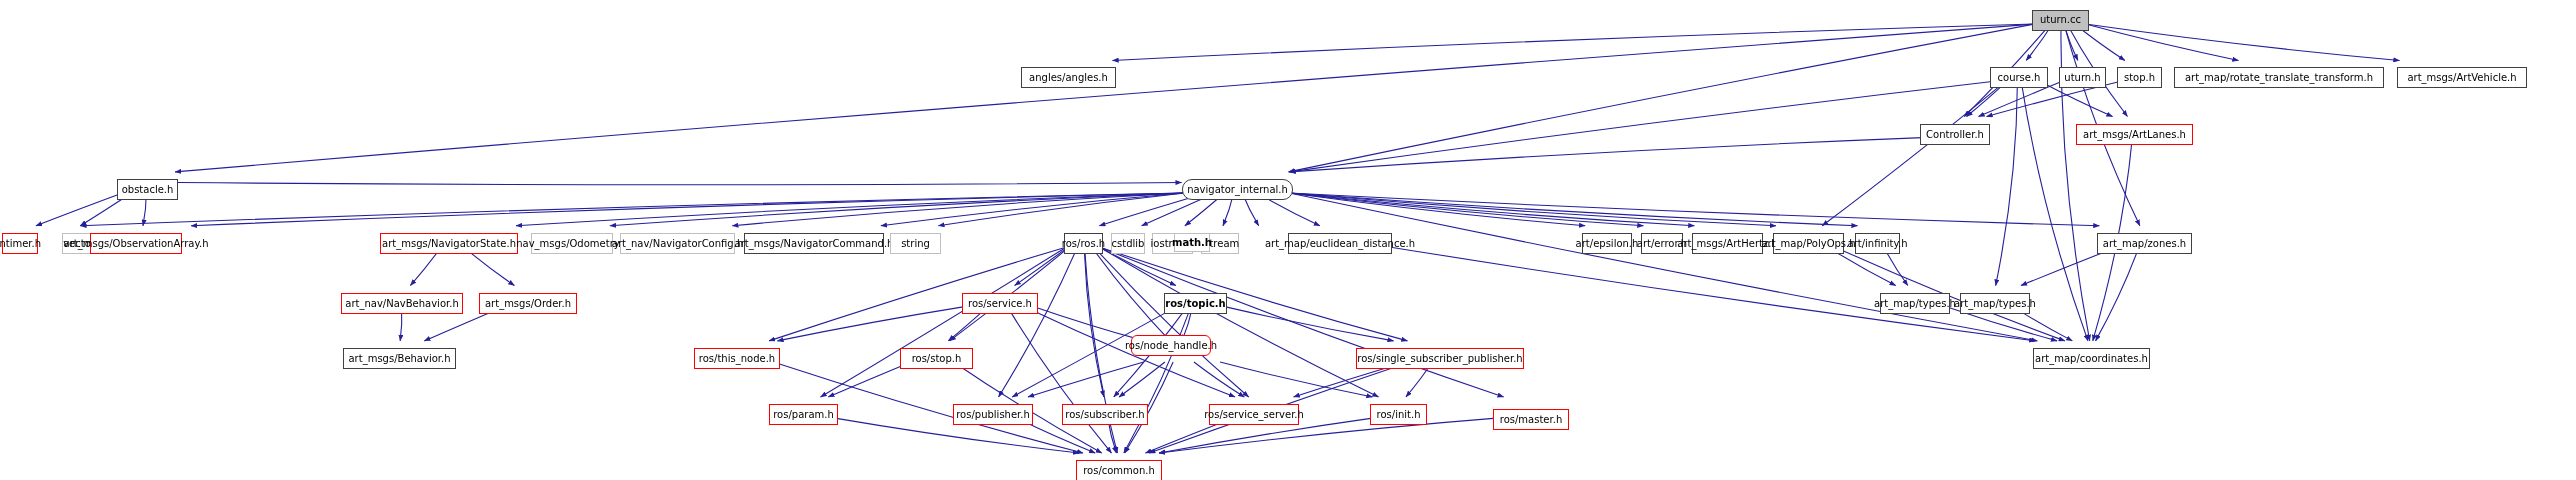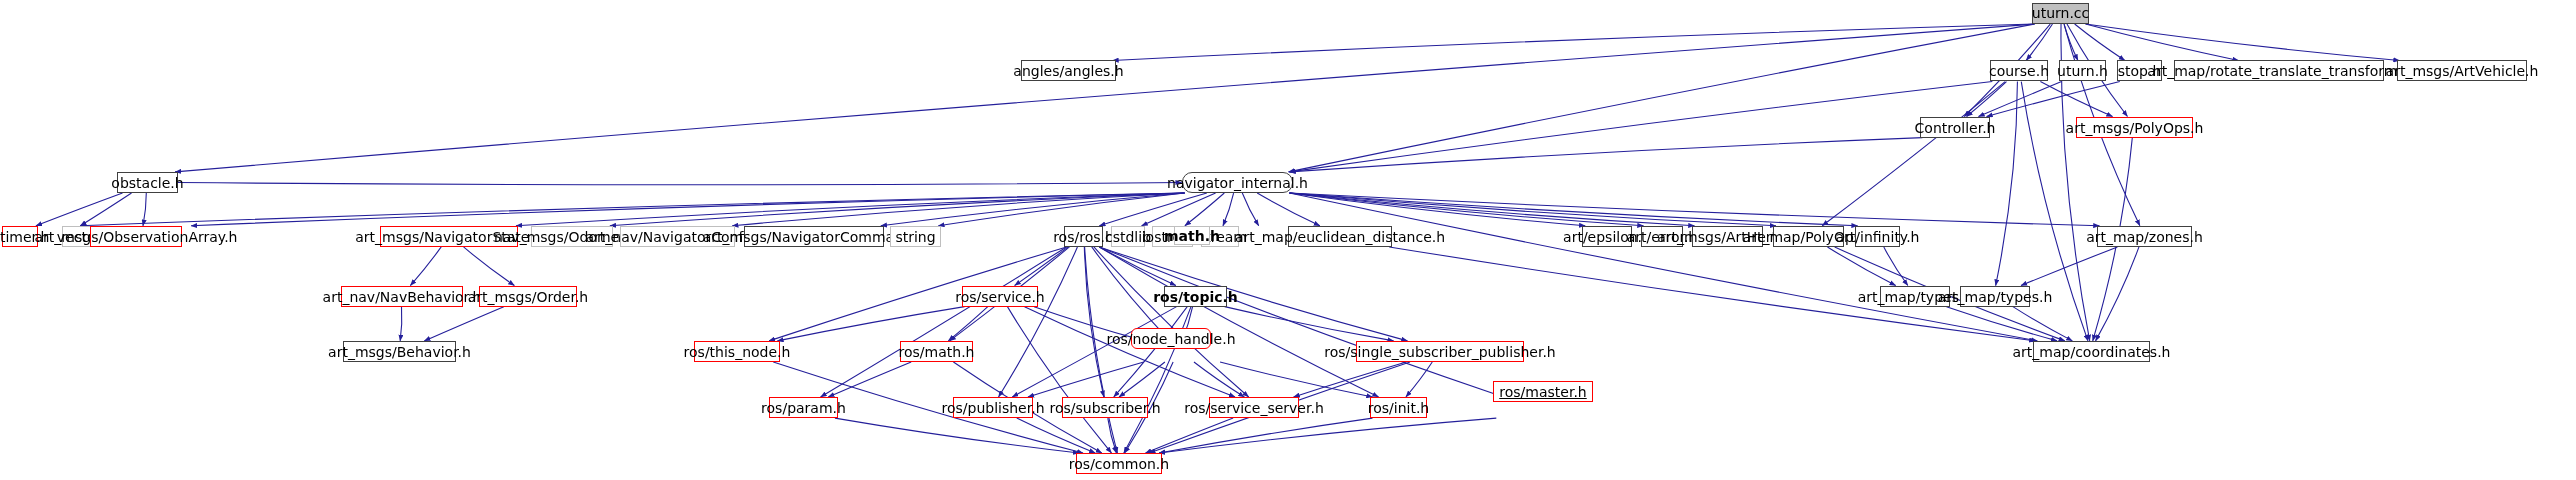--- a/index.html
+++ b/index.html
@@ -1,21 +1,21 @@
 <!DOCTYPE html>
 <html style="font-size:11.7px"><head>
 <meta charset="utf-8">
 <style>
   html,body{margin:0;padding:0;background:#ffffff;}
   #stage{position:relative;width:2576px;height:480px;background:#ffffff;
          font-family:"DejaVu Sans","Liberation Sans",sans-serif;overflow:hidden;}
   #edges{position:absolute;left:0;top:0;width:2576px;height:480px;}
   .node{position:absolute;box-sizing:border-box;display:flex;align-items:center;
         justify-content:center;background:#ffffff;white-space:nowrap;
-        font-size:14px;line-height:1;color:#000000;padding:0 5.8px;height:21px;}
+        font-size:10px;line-height:1;color:#000000;padding:0 5.8px;height:21px;margin-top:7px;}
   .node.gray{border:0.7px solid #bfbfbf;}
   .node.dark{border:0.7px solid #404040;}
   .node.red{border:0.7px solid #ff0000;}
   .node.root{border:0.7px solid #404040;background:#c0c0c0;}
 </style>
 </head>
 <body>
 
 <div id="stage">
   <svg id="edges" viewBox="0 0 3536 659" xmlns="http://www.w3.org/2000/svg">
@@ -144,21 +144,21 @@
       <div class="node dark" style="left: 2174px; top: 60px; width: 210px; height: 21px;">
         <span>art_map/rotate_translate_transform.h</span>
       </div>
       <div class="node dark" style="left: 2397px; top: 60px; width: 130px; height: 21px;">
         <span>art_msgs/ArtVehicle.h</span>
       </div>
       <div class="node dark" style="left: 1920px; top: 117px; width: 70px; height: 21px;">
         <span>Controller.h</span>
       </div>
       <div class="node red" style="left: 2076px; top: 117px; width: 117px; height: 21px;">
-        <span>art_msgs/PolyOps.h</span>
+        <span>art_msgs/ArtLanes.h</span>
       </div>
       <div class="node dark" style="left: 117px; top: 172px; width: 61px; height: 21px;">
         <span>obstacle.h</span>
       </div>
       <div class="node dark" style="left: 1182px; top: 172px; width: 111px; height: 21px; border-radius: 10px;">
         <span>navigator_internal.h</span>
       </div>
       <div class="node red" style="left: 2.2px; top: 226px; width: 36px; height: 21px;">
         <span>ntimer.h</span>
       </div>
@@ -234,21 +234,21 @@
       <div class="node dark" style="left: 1880px; top: 286px; width: 70px; height: 21px;">
         <span>art_map/types.h</span>
       </div>
       <div class="node dark" style="left: 1960px; top: 286px; width: 70px; height: 21px;">
         <span>art_map/types.h</span>
       </div>
       <div class="node red" style="left: 694px; top: 341px; width: 86px; height: 21px;">
         <span>ros/this_node.h</span>
       </div>
       <div class="node red" style="left: 900px; top: 341px; width: 73px; height: 21px;">
-        <span>ros/math.h</span>
+        <span>ros/stop.h</span>
       </div>
       <div class="node red" style="left: 1131px; top: 328px; width: 80px; height: 21px; border-radius: 6px;">
         <span>ros/node_handle.h</span>
       </div>
       <div class="node red" style="left: 1356px; top: 341px; width: 168px; height: 21px;">
         <span>ros/single_subscriber_publisher.h</span>
       </div>
       <div class="node dark" style="left: 343px; top: 341px; width: 113px; height: 21px;">
         <span>art_msgs/Behavior.h</span>
       </div>
@@ -263,21 +263,21 @@
       </div>
       <div class="node red" style="left: 1062px; top: 397px; width: 86px; height: 21px;">
         <span>ros/subscriber.h</span>
       </div>
       <div class="node red" style="left: 1209px; top: 397px; width: 90px; height: 21px;">
         <span>ros/service_server.h</span>
       </div>
       <div class="node red" style="left: 1370px; top: 397px; width: 57px; height: 21px;">
         <span>ros/init.h</span>
       </div>
-      <div class="node red" style="left: 1493px; top: 381px; width: 100px; height: 21px; text-decoration: underline;">
+      <div class="node red" style="left: 1493px; top: 402px; width: 76px; height: 21px;">
         <span>ros/master.h</span>
       </div>
       <div class="node red" style="left: 1076px; top: 453px; width: 86px; height: 21px;">
         <span>ros/common.h</span>
       </div>
     </div>
 </div>
 
 
 </body></html>

